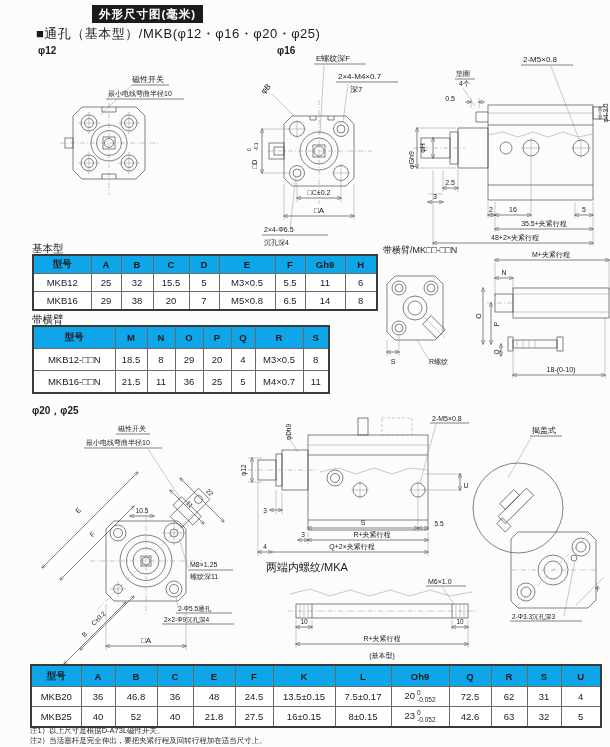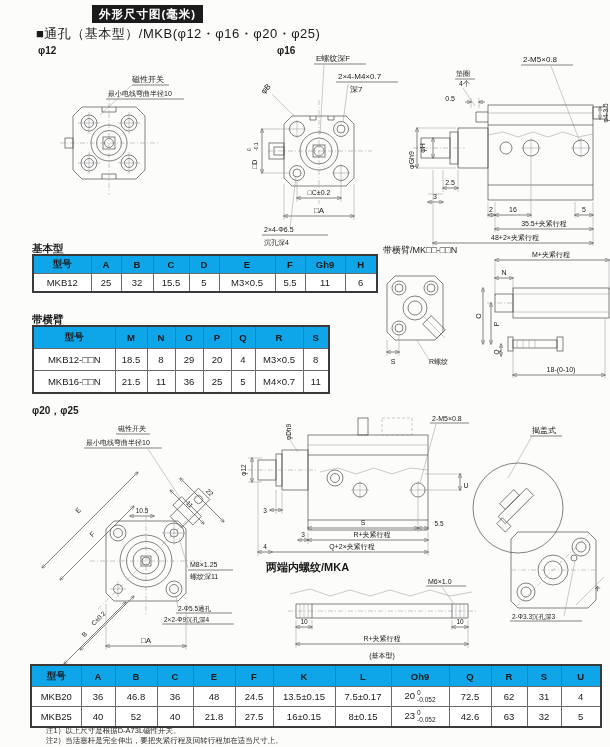--- a/index.html
+++ b/index.html
@@ -3,32 +3,32 @@
 <meta charset="utf-8">
 <style>
   html,body{margin:0;padding:0;}
   body{width:610px;height:747px;position:relative;background:#fcfcfb;
        font-family:"Liberation Sans","DejaVu Sans",sans-serif;color:#1a1a1a;overflow:hidden;}
   .abs{position:absolute;}
   .banner{background:#1b1b1b;color:#fff;font-weight:bold;font-size:11.5px;
           line-height:18px;padding:0 7px;letter-spacing:1px;}
   .sect{font-weight:normal;font-size:13px;letter-spacing:.5px;}
   .dia-h{font-weight:bold;font-size:10px;}
-  .sub-h{font-weight:bold;font-size:10.5px;}
+  .sub-h{font-weight:normal;font-size:10.5px;}
   table{border-collapse:collapse;background:#fff;table-layout:fixed;}
   .tbl{border:2px solid #3a3a3a;}
   th,td{border:1px solid #6a6a6a;text-align:center;padding:0 2px;font-size:9.5px;overflow:hidden;}
   th{background:#0ea5e9;font-weight:bold;}
   .tbl1 th,.tbl1 td{height:17px;}
   .tbl2 th,.tbl2 td{height:21px;}
   .tbl3 th{height:20px;}
   .tbl3 td{height:19px;}
   .tol{display:inline-flex;flex-direction:column;font-size:6.5px;line-height:6.5px;
        vertical-align:middle;margin-left:2px;text-align:left;}
-  .notes{font-size:7.5px;line-height:10px;color:#2a2a2a;margin-left:16px;}
+  .notes{font-size:7.5px;line-height:10px;color:#2a2a2a;}
   svg line,svg path,svg rect,svg circle,svg polyline{stroke:#4d4d4d;fill:none;stroke-width:.7;}
   svg .thin{stroke:#8a8a8a;stroke-width:.45;}
   svg .dash{stroke-dasharray:5 2 1 2;stroke-width:.45;stroke:#8a8a8a;}
   svg text{fill:#1a1a1a;font-size:8px;stroke:none;font-family:"Liberation Sans","DejaVu Sans",sans-serif;}
   svg .t7{font-size:7px;} svg .t65{font-size:6.5px;} svg .t5{font-size:5px;} svg .t9{font-size:9px;}
   svg .c{text-anchor:middle;} svg .e{text-anchor:end;}
 </style>
 </head>
 <body>
 
@@ -236,20 +236,31 @@
         <td>MKB12</td>
         <td>25</td>
         <td>32</td>
         <td>15.5</td>
         <td>5</td>
         <td>M3×0.5</td>
         <td>5.5</td>
         <td>11</td>
         <td>6</td>
       </tr>
+      <tr>
+        <td>MKB16</td>
+        <td>29</td>
+        <td>38</td>
+        <td>20</td>
+        <td>7</td>
+        <td>M5×0.8</td>
+        <td>6.5</td>
+        <td>14</td>
+        <td>8</td>
+      </tr>
     </tbody>
   </table>
 
 <div class="abs sub-h" style="left:32px;top:313px;">带横臂</div>
 <table class="abs tbl tbl2" style="left:32px;top:325px;width:296px;">
   <colgroup>
       <col style="width:82px">
       <col style="width:32px">
       <col style="width:28px">
       <col style="width:28px">

